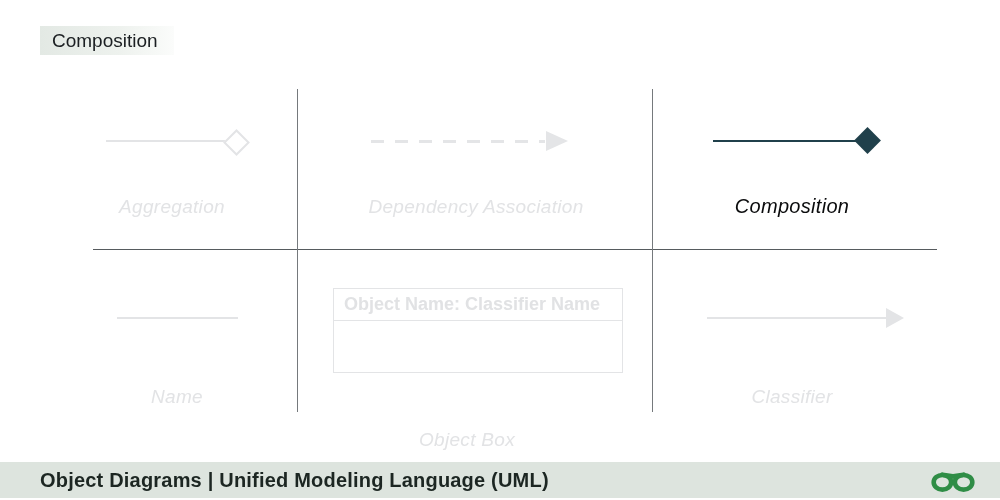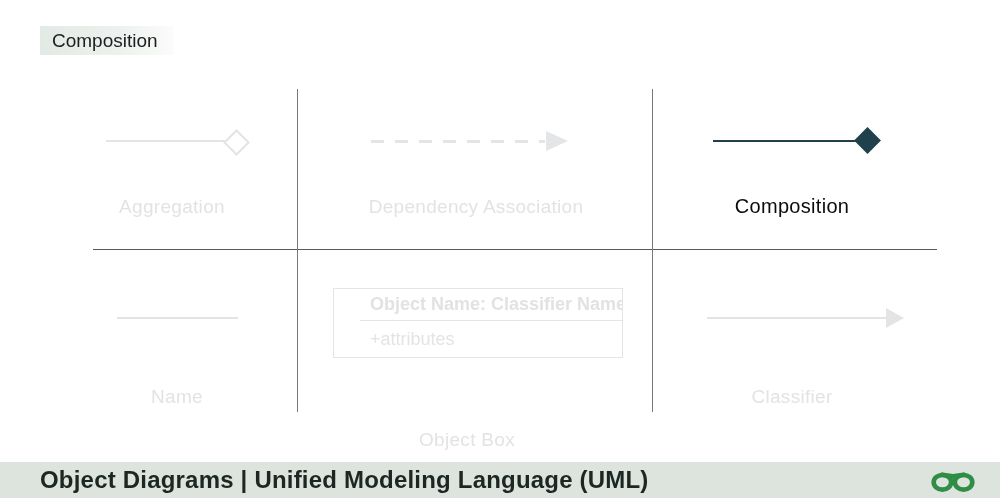--- a/index.html
+++ b/index.html
@@ -18,21 +18,21 @@
 
   
   .hline{position:absolute;left:93px;top:249px;width:844px;height:1px;background:#565b5e;}
   .vline{position:absolute;top:89px;width:1px;height:323px;background:#75797c;}
   .vline.v1{left:297px;}
   .vline.v2{left:652px;}
 
   
   .cell-label{
     position:absolute;text-align:center;font-size:19px;letter-spacing:.3px;
-    color:#e2e3e5;white-space:nowrap;
+    color:#e2e3e5;white-space:nowrap;font-style:italic;
   }
   .cell-label.active{color:#0b0c0d;font-size:20px;font-weight:500;}
 
   
   .agg-line{position:absolute;left:106px;top:140px;width:120px;height:2px;background:#e3e4e6;}
   .diamond-hollow{
     position:absolute;left:227px;top:133px;width:15px;height:15px;
     border:2px solid #e3e4e6;background:#ffffff;transform:rotate(45deg);
   }
 
@@ -51,22 +51,22 @@
   .diamond-filled{
     position:absolute;left:858px;top:131px;width:19px;height:19px;
     background:#20404b;transform:rotate(45deg);
   }
 
   
   .link-line{position:absolute;left:117px;top:317px;width:121px;height:2px;background:#e3e4e6;}
 
   
   .objbox{
-    position:absolute;left:333px;top:288px;width:290px;height:70px;
-    border:1px solid #e3e4e6;background:#ffffff;box-sizing:border-box;padding-left:26px;
+    position:absolute;left:333px;top:288px;width:290px;height:85px;
+    border:1px solid #e3e4e6;background:#ffffff;box-sizing:border-box;
   }
   .objbox-title{
     height:31px;line-height:31px;border-bottom:1px solid #e3e4e6;
     padding-left:10px;font-size:18px;font-weight:700;color:#e1e2e4;white-space:nowrap;overflow:hidden;
   }
   .objbox-attrs{
     height:36px;line-height:36px;padding-left:10px;font-size:18px;color:#e3e4e6;white-space:nowrap;
   }
 
   
@@ -75,21 +75,21 @@
     position:absolute;left:886px;top:308px;width:0;height:0;
     border-left:18px solid #e3e4e6;border-top:10px solid transparent;border-bottom:10px solid transparent;
   }
 
   
   .footer{
     position:absolute;left:0;top:462px;width:1000px;height:36px;
     background:#dde4de;display:flex;align-items:center;
   }
   .footer-title{
-    margin-left:40px;font-size:24px;font-weight:600;color:#1c2622;letter-spacing:.2px;white-space:nowrap;
+    margin-left:40px;font-size:20px;font-weight:600;color:#1c2622;letter-spacing:.2px;white-space:nowrap;
   }
   .logo{position:absolute;right:24px;top:5px;}
 </style>
 </head>
 <body>
 
 
 
 <div class="group">
 
@@ -123,21 +123,20 @@
   
   <div class="group">
     <div class="link-line"></div>
     <div class="cell-label" style="left:67px;top:386px;width:220px;">Name</div>
   </div>
 
   
   <div class="group">
     <div class="objbox">
       <div class="objbox-title">Object Name: Classifier Name</div>
-      <div class="objbox-attrs">+attributes</div>
     </div>
     <div class="cell-label" style="left:337px;top:385px;width:260px;margin-top:44px;">Object Box</div>
   </div>
 
   
   <div class="group">
     <div class="assoc-line"></div>
     <div class="assoc-arrow"></div>
     <div class="cell-label" style="left:672px;top:386px;width:240px;">Classifier</div>
   </div>

